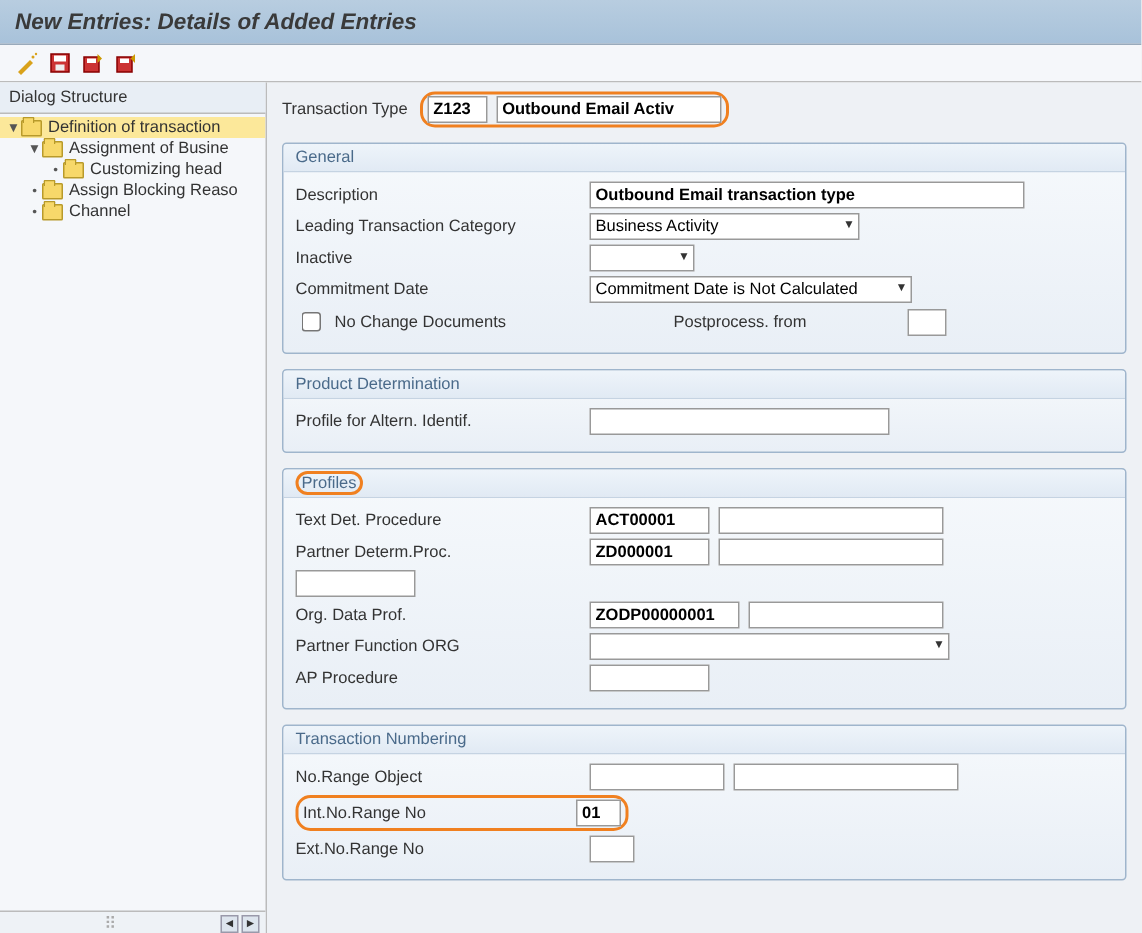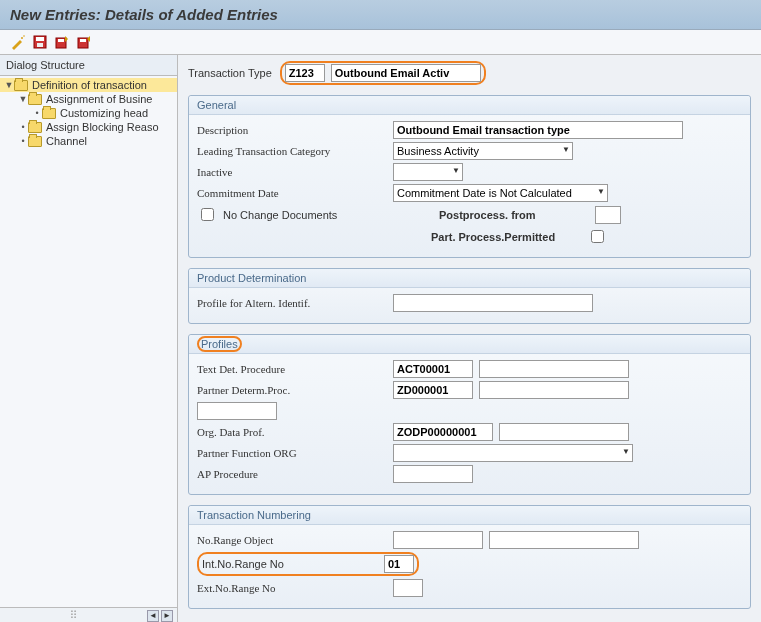--- a/index.html
+++ b/index.html
@@ -101,25 +101,25 @@
   }
   .groupbox .gtitle{
     color:#4a6a8a;
     margin: -4px -8px 6px -8px;
     padding: 3px 8px;
     border-bottom:1px solid #c5d3e2;
     background: linear-gradient(#eef4fa,#e1eaf4);
     border-radius:3px 3px 0 0;
   }
   .frow{display:flex;align-items:center;gap:6px;margin:3px 0;}
-  .flab{width:190px;font-family:Liberation Serif, serif;}
+  .flab{width:190px;}
   .chk{width:13px;height:13px;}
   .hl-orange{border:2px solid #f08020;border-radius:10px;padding:1px 3px;}
   .hl-orange-tight{border:2px solid #f08020;border-radius:8px;padding:0 2px;}
-  .field-col2{margin-left:38px;font-weight:bold;}
+  .field-col2{margin-left:48px;}
   svg{display:block;}
 </style>
 </head>
 <body>
 
 <div class="title-bar">New Entries: Details of Added Entries</div>
 
 <div class="toolbar">
   <span class="tb-icon">
     <svg viewBox="0 0 16 16">
@@ -215,25 +215,20 @@
       <div class="frow">
         <span class="flab">Commitment Date</span>
         <span class="sel-wrap"><input class="sel" style="width: 215px;" readonly="" value="Commitment Date is Not Calculated"></span>
       </div>
       <div class="frow">
         <input type="checkbox" class="chk" style="">
         <span style="width:172px">No Change Documents</span>
         <span class="field-col2" style="width:150px">Postprocess. from</span>
         <input class="inp" style="width: 26px;" value="">
       </div>
-      <div class="frow">
-        <span style="width:190px"></span>
-        <span class="field-col2" style="width:150px">Part. Process.Permitted</span>
-        <input type="checkbox" class="chk" style="">
-      </div>
     </div>
 
     <div class="groupbox">
       <div class="gtitle">Product Determination</div>
       <div class="frow">
         <span class="flab">Profile for Altern. Identif.</span>
         <input class="inp" style="width: 200px;" value="">
       </div>
     </div>
 

